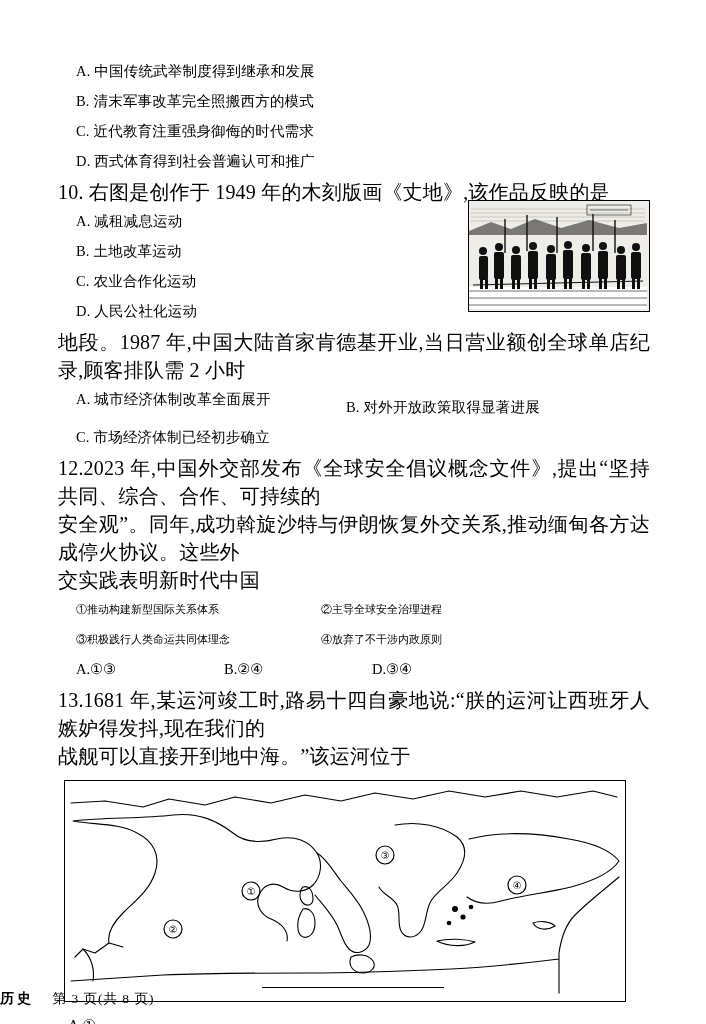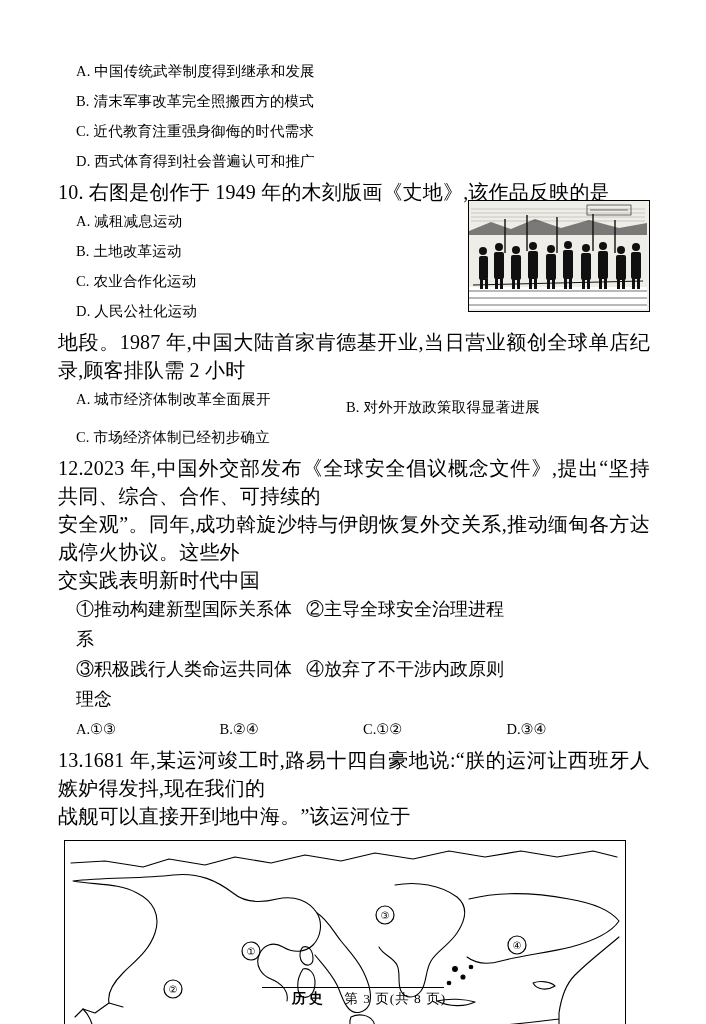--- a/index.html
+++ b/index.html
@@ -63,23 +63,24 @@
   .opt-row4 {
     display: flex;
     font-size: 14.5px;
     line-height: 30px;
     padding-left: 18px;
   }
   .opt-row4 > span { width: 148px; }
 
   .num-row {
     display: flex;
-    font-size: 18px;
+    font-size: 11px;
     line-height: 30px;
     padding-left: 18px;
+    gap: 15px;
   }
   .num-row > span { width: 230px; }
 
   
   .q10-wrap {
     position: relative;
   }
   .woodcut {
     position: absolute;
     right: 0px;
@@ -114,24 +115,22 @@
     font-size: 15px;
     flex-direction: column;
   }
   .map-opts > span { width: 148px; }
 
   .footer {
     position: absolute;
     left: 0;
     right: 0;
     bottom: 16px;
-    text-align: center;
     font-size: 14px;
     letter-spacing: 1px;
-    margin-left: 32px;
   }
   .footer .sub { font-weight: bold; margin-right: 14px; letter-spacing: 3px;}
   .footer .pg { font-size: 13.5px; }
 
   .rule {
     position: absolute;
     left: 262px;
     right: 262px;
     bottom: 36px;
     border-top: 1px solid #000;
@@ -282,21 +281,20 @@
         <span>①推动构建新型国际关系体系</span>
         <span>②主导全球安全治理进程</span>
       </div>
       <div class="num-row">
         <span>③积极践行人类命运共同体理念</span>
         <span>④放弃了不干涉内政原则</span>
       </div>
       <div class="opt-row4">
         <span>A.①③</span>
         <span>B.②④</span>
-        <span>C.①②</span>
         <span>D.③④</span>
       </div>
     </div>
 
     <div class="q">
       <div class="stem">13.1681 年,某运河竣工时,路易十四自豪地说:“朕的运河让西班牙人嫉妒得发抖,现在我们的</div>
       <div class="stem">战舰可以直接开到地中海。”该运河位于</div>
 
       <div class="map-fig">
         <svg width="558" height="218" viewBox="0 0 558 218" xmlns="http://www.w3.org/2000/svg">

